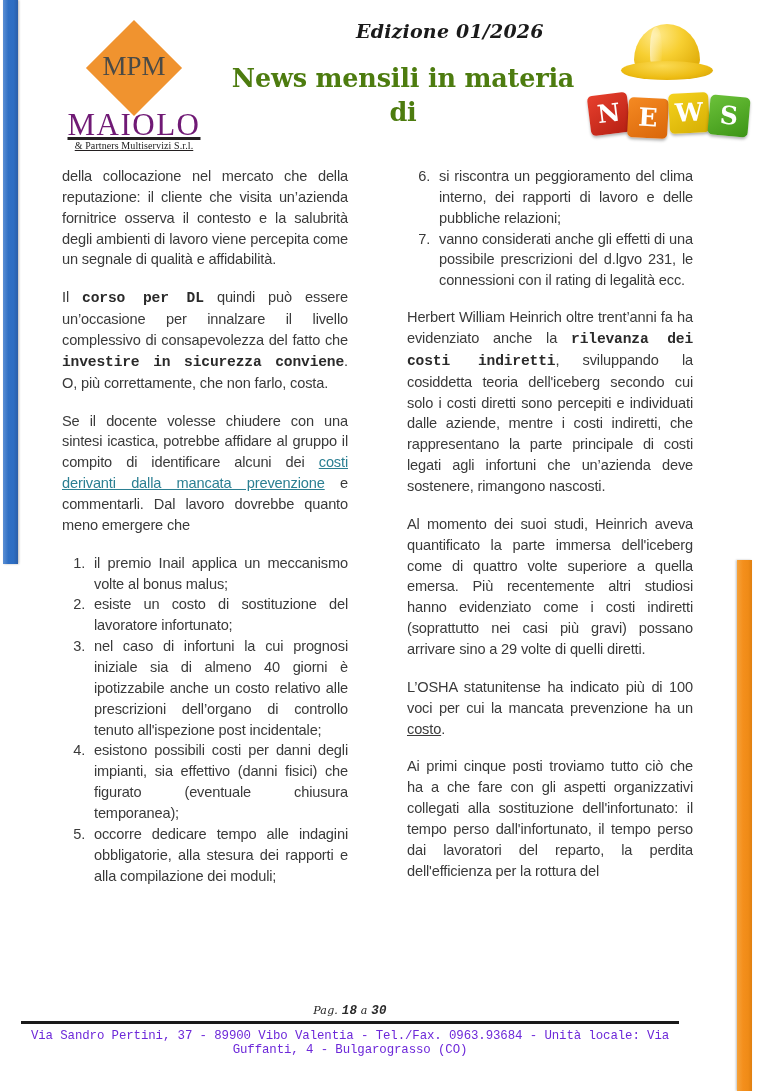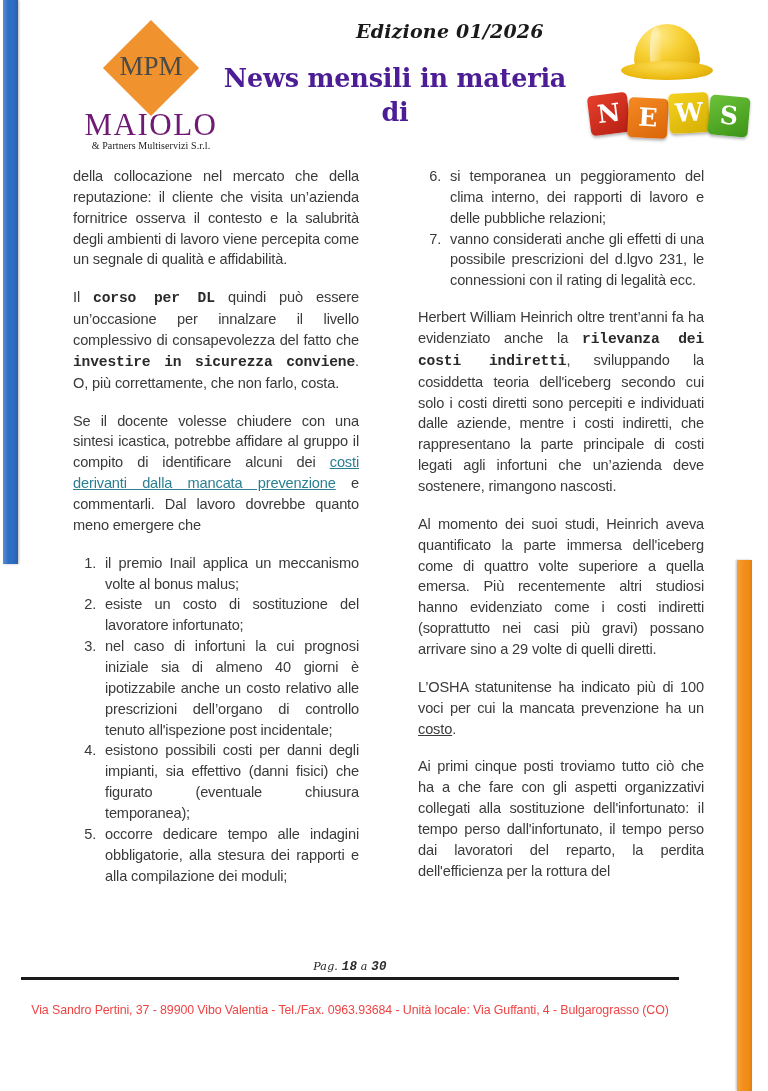--- a/index.html
+++ b/index.html
@@ -39,24 +39,25 @@
   
   .header {
     position: absolute;
     left: 0;
     top: 0;
     width: 768px;
     height: 152px;
   }
   .logo-block {
     position: absolute;
-    left: 76px;
+    left: 59px;
     top: 22px;
     width: 150px;
     text-align: center;
+    text-decoration: underline;
   }
   .logo-diamond-wrap {
     position: relative;
     width: 92px;
     height: 92px;
     margin: 0 auto;
   }
   .logo-diamond {
     position: absolute;
     left: 12px;
@@ -100,29 +101,29 @@
     top: 20px;
     font-family: "DejaVu Serif", serif;
     font-style: italic;
     font-weight: bold;
     font-size: 19px;
     color: #1a1a1a;
     letter-spacing: 0.2px;
   }
   .masthead-title {
     position: absolute;
-    left: 210px;
+    left: 218px;
     top: 62px;
     width: 370px;
     text-align: center;
     font-family: "DejaVu Serif", serif;
     font-weight: bold;
     font-size: 25.5px;
     line-height: 1.33;
-    color: #4c1d95;
+    color: #4d7c0f;
     letter-spacing: -0.2px;
   }
 
   
   .news-graphic {
     position: absolute;
     left: 585px;
     top: 22px;
     width: 170px;
     height: 122px;
@@ -196,21 +197,20 @@
   }
   .col {
     position: absolute;
     top: 0;
     width: 286px;
     font-size: 14.6px;
     line-height: 1.43;
     text-align: justify;
     color: #3a3a3a;
     letter-spacing: -0.15px;
-    margin-left: 11px;
   }
   .col-left  { left: 0; }
   .col-right { left: 345px; }
 
   .col p {
     margin: 0 0 17px 0;
   }
   .col p:last-child { margin-bottom: 0; }
 
   b, strong { font-weight: bold; color: #2a2a2a; font-family: Liberation Mono, monospace; }
@@ -231,21 +231,21 @@
     margin: 0 0 0 0;
     padding-left: 5px;
     text-align: justify;
   }
   ol.start6 { counter-reset: item 5; }
 
   
   .footer {
     position: absolute;
     left: 0;
-    top: 960px;
+    top: 1004px;
     width: 700px;
   }
   .page-num {
     text-align: center;
     font-family: "DejaVu Serif", serif;
     font-style: italic;
     font-size: 11px;
     color: #1a1a1a;
     letter-spacing: 0.2px;
   }
@@ -261,24 +261,25 @@
     margin-top: 5px;
     font-family: "DejaVu Serif", serif;
     font-style: italic;
     font-weight: bold;
     font-size: 16px;
     color: #1a1a1a;
     letter-spacing: 0.3px;
   }
   .footer-address {
     text-align: center;
-    margin-top: 23px;
+    margin-top: 5px;
     font-size: 12.4px;
-    color: #ef4444;
+    color: #6d28d9;
     letter-spacing: -0.1px;
+    font-family: Liberation Mono, monospace;
   }
 </style>
 </head>
 <body>
 
 <div class="side-bar-left"></div>
 <div class="side-bar-right"></div>
 
 <div class="header">
 
@@ -326,21 +327,21 @@
       <li>il premio Inail applica un meccanismo volte al bonus malus;</li>
       <li>esiste un costo di sostituzione del lavoratore infortunato;</li>
       <li>nel caso di infortuni la cui prognosi iniziale sia di almeno 40 giorni è ipotizzabile anche un costo relativo alle prescrizioni dell’organo di controllo tenuto all'ispezione post incidentale;</li>
       <li>esistono possibili costi per danni degli impianti, sia effettivo (danni fisici) che figurato (eventuale chiusura temporanea);</li>
       <li>occorre dedicare tempo alle indagini obbligatorie, alla stesura dei rapporti e alla compilazione dei moduli;</li>
     </ol>
   </div>
 
   <div class="col col-right">
     <ol class="numlist start6" start="6">
-      <li>si temporanea un peggioramento del clima interno, dei rapporti di lavoro e delle pubbliche relazioni;</li>
+      <li>si riscontra un peggioramento del clima interno, dei rapporti di lavoro e delle pubbliche relazioni;</li>
       <li>vanno considerati anche gli effetti di una possibile prescrizioni del d.lgvo 231, le connessioni con il rating di legalità ecc.</li>
     </ol>
 
     <p><span>Herbert William Heinrich oltre trent’anni fa ha evidenziato anche la </span><b>rilevanza dei costi indiretti</b><span>, sviluppando la cosiddetta teoria dell'iceberg secondo cui solo i costi diretti sono percepiti e individuati dalle aziende, mentre i costi indiretti, che rappresentano la parte principale di costi legati agli infortuni che un’azienda deve sostenere, rimangono nascosti.</span></p>
 
     <p><span>Al momento dei suoi studi, Heinrich aveva quantificato la parte immersa dell'iceberg come di quattro volte superiore a quella emersa. Più recentemente altri studiosi hanno evidenziato come i costi indiretti (soprattutto nei casi più gravi) possano arrivare sino a 29 volte di quelli diretti.</span></p>
 
     <p><span>L’OSHA statunitense ha indicato più di 100 voci per cui la mancata prevenzione ha un </span><span class="uline">costo</span><span>.</span></p>
 
     <p><span>Ai primi cinque posti troviamo tutto ciò che ha a che fare con gli aspetti organizzativi collegati alla sostituzione dell'infortunato: il tempo perso dall'infortunato, il tempo perso dai lavoratori del reparto, la perdita dell'efficienza per la rottura del</span></p>

